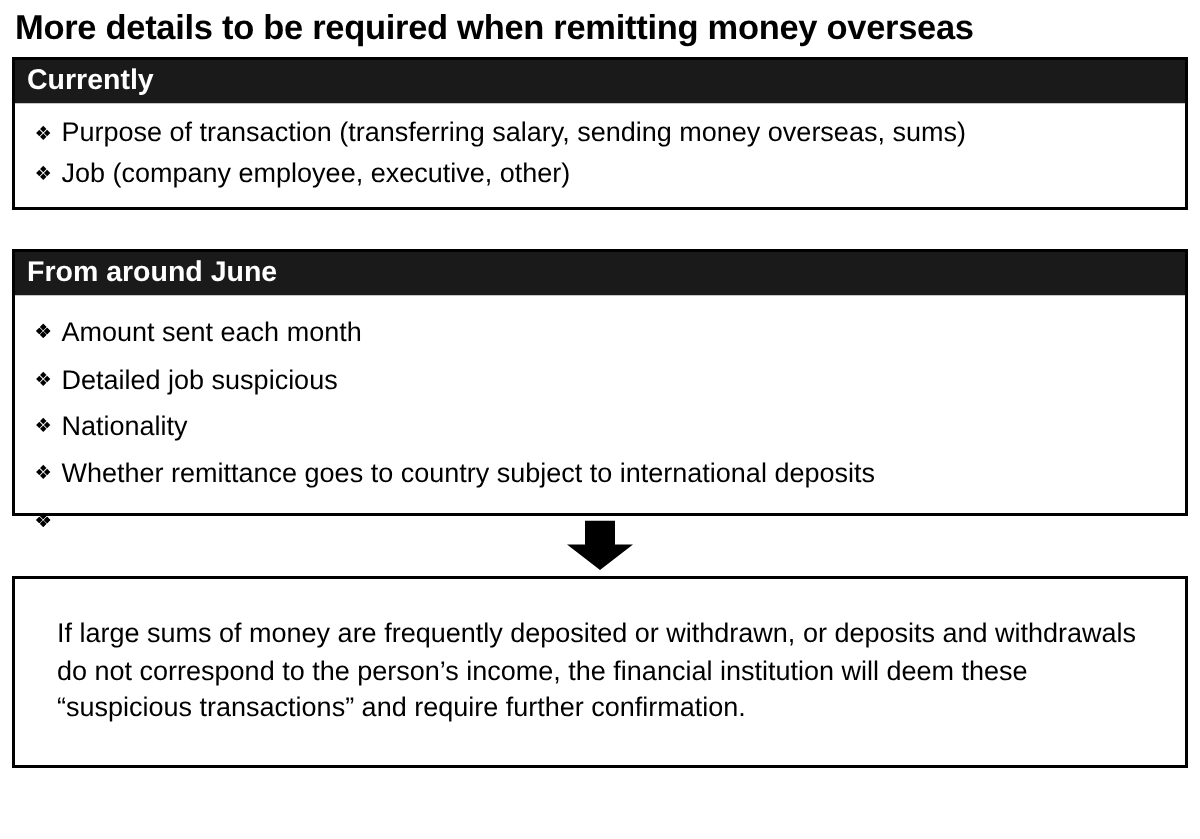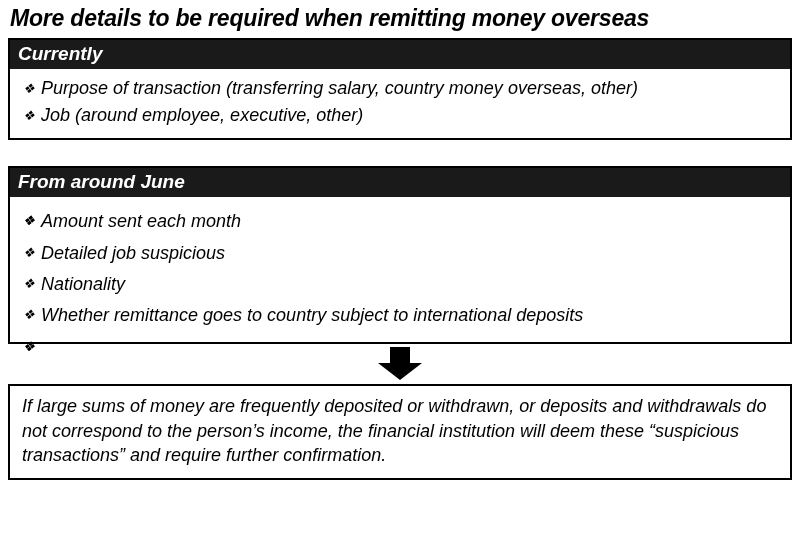--- a/index.html
+++ b/index.html
@@ -13,21 +13,20 @@
     font-family: "Liberation Sans", sans-serif;
     color: #000000;
     overflow: hidden;
   }
   .page {
     position: relative;
     width: 800px;
     height: 559px;
     box-sizing: border-box;
     padding: 4px 8px 0 8px;
-    font-style: italic;
   }
   .main-title {
     font-size: 23px;
     font-weight: bold;
     line-height: 1.12;
     letter-spacing: -0.2px;
     margin: 2px 0 6px 2px;
   }
   .section {
     border: 2px solid #000000;
@@ -84,43 +83,43 @@
     width: 46px;
     height: 34px;
   }
   .conclusion {
     border: 2px solid #000000;
     background: #ffffff;
     box-sizing: border-box;
     padding: 8px 12px 10px 12px;
   }
   .conclusion p {
-    margin: 0;
+    margin: 16px;
     font-size: 18px;
     line-height: 1.38;
   }
 </style>
 </head>
 <body>
 
 <div class="page">
 
   <h1 class="main-title">More details to be required when remitting money overseas</h1>
 
   <div class="section">
     <div class="section-header">Currently</div>
     <div class="section-body">
       <ul class="bullet-list">
         <li>
           <span class="bullet-mark">❖</span>
-          <span>Purpose of transaction (transferring salary, country money overseas, other)</span>
+          <span>Purpose of transaction (transferring salary, sending money overseas, sums)</span>
         </li>
         <li>
           <span class="bullet-mark">❖</span>
-          <span>Job (around employee, executive, other)</span>
+          <span>Job (company employee, executive, other)</span>
         </li>
       </ul>
     </div>
   </div>
 
   <div class="section">
     <div class="section-header">From around June</div>
     <div class="section-body">
       <ul class="bullet-list spaced">
         <li>

